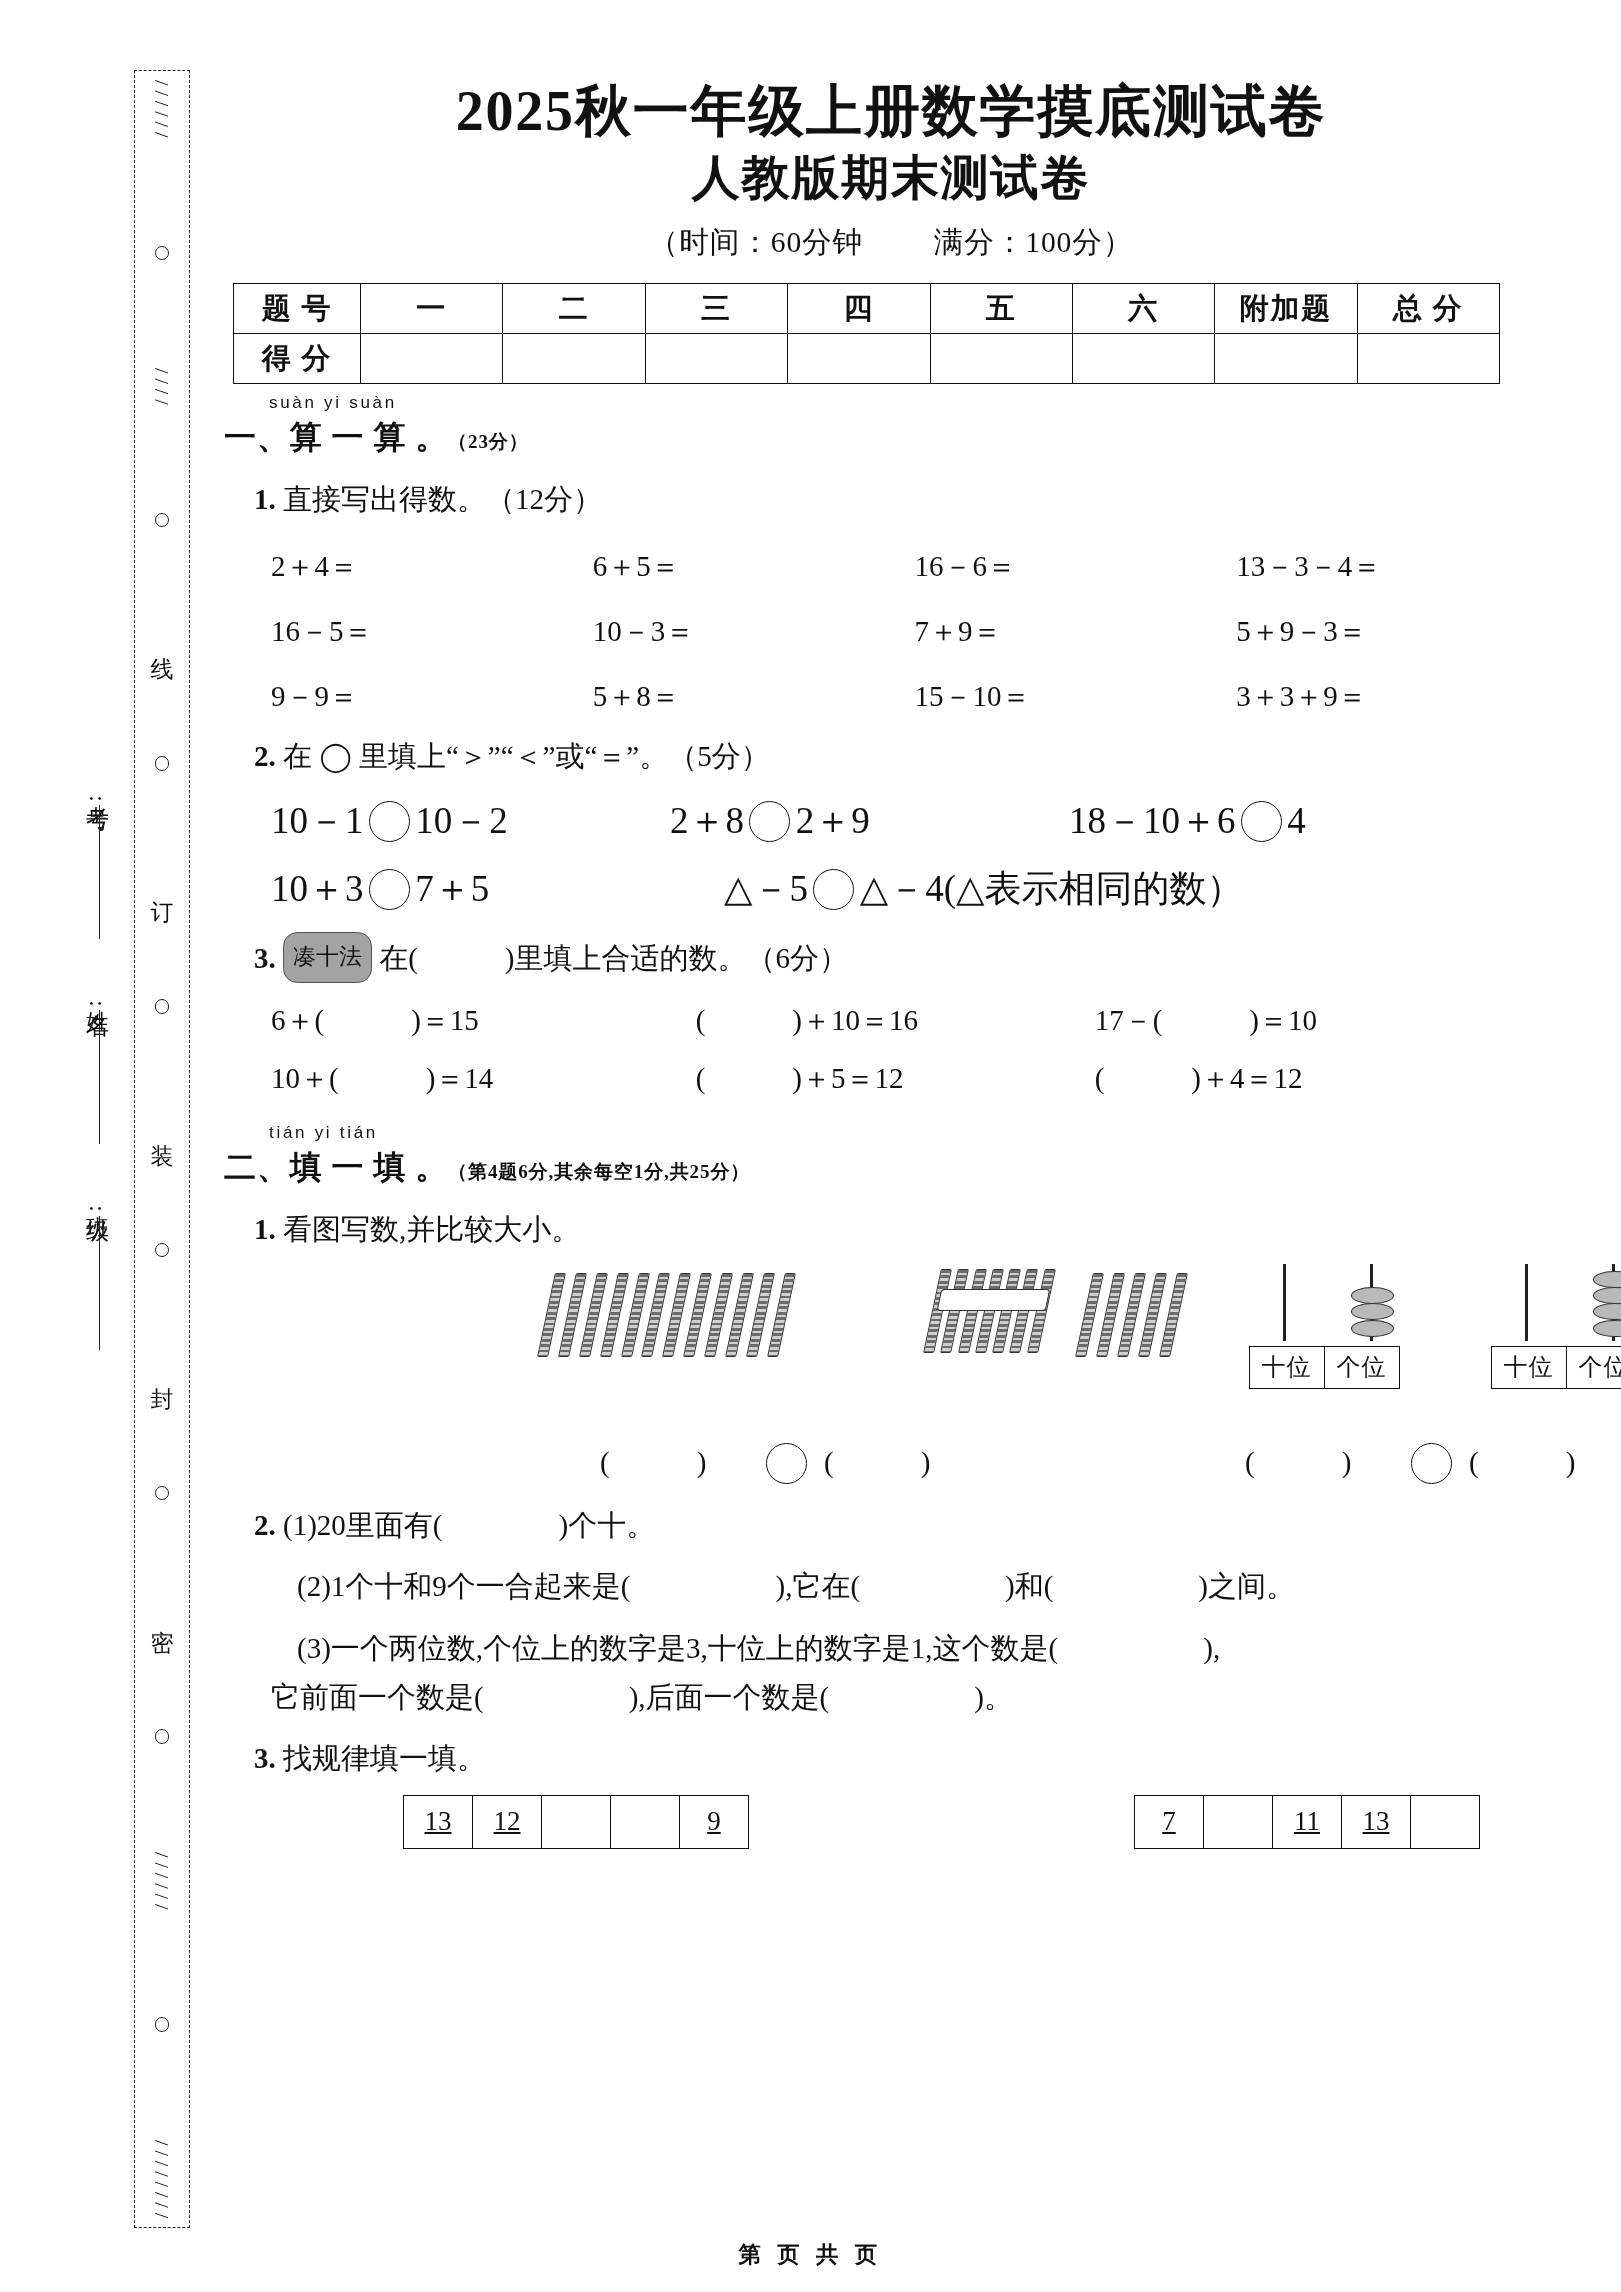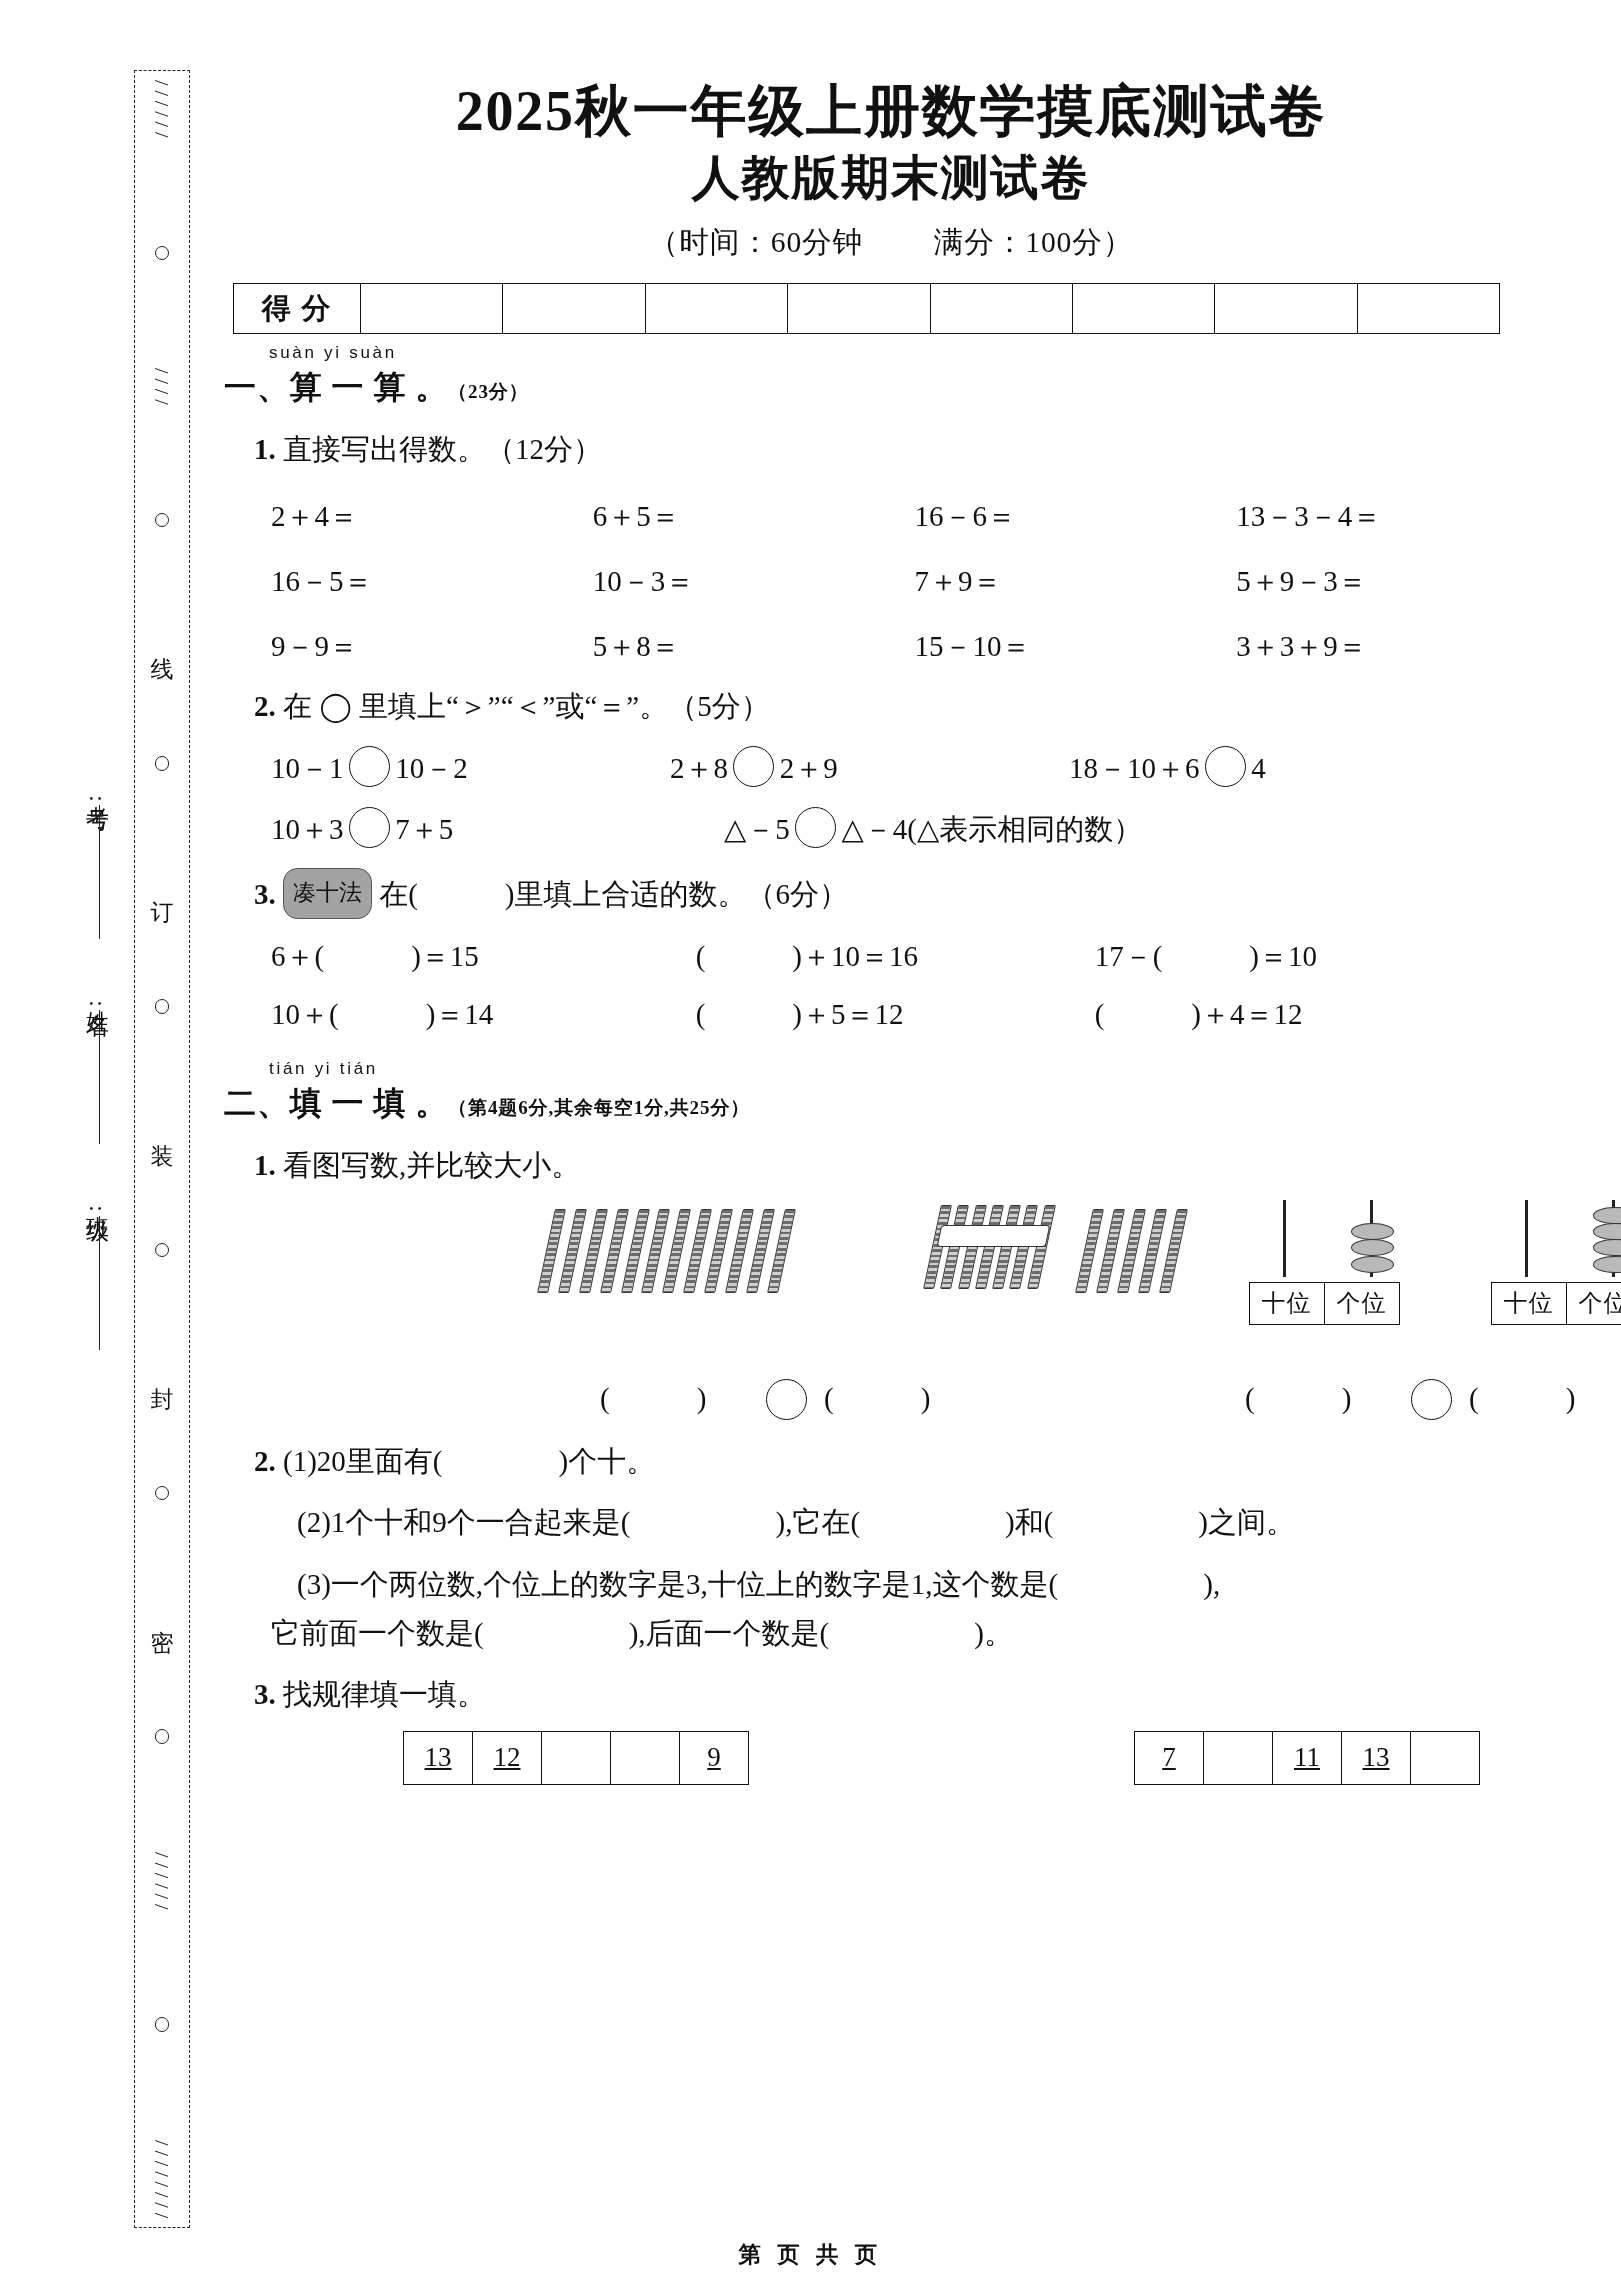--- a/index.html
+++ b/index.html
@@ -147,21 +147,21 @@
   .row4{
     display:flex;
     font-size:29px;
     margin-top:25px;
     padding-left:47px;
   }
   .row4 > div{width:25%;}
 
   .row-cmp{
     display:flex;
-    font-size:29px;
+    font-size:37px;
     margin-top:18px;
     padding-left:47px;
   }
   .circ{
     display:inline-block;
     width:39px;height:39px;
     border:1.8px solid #111;
     border-radius:50%;
     vertical-align:-9px;
     margin:0 5.4px;
@@ -326,20 +326,31 @@
     <div class="title1">2025秋一年级上册数学摸底测试卷</div>
     <div class="title2">人教版期末测试卷</div>
     <div class="subtitle">
       <span>（时间：60分钟</span>
       <span class="gap"></span>
       <span>满分：100分）</span>
     </div>
 
     <table class="scoretable">
       <tbody>
+          <tr>
+        <td class="lbl">题 号</td>
+        <td>一</td>
+        <td>二</td>
+        <td>三</td>
+        <td>四</td>
+        <td>五</td>
+        <td>六</td>
+        <td>附加题</td>
+        <td>总 分</td>
+      </tr>
       <tr>
         <td class="lbl">得 分</td>
         <td></td>
         <td></td>
         <td></td>
         <td></td>
         <td></td>
         <td></td>
         <td></td>
         <td></td>

